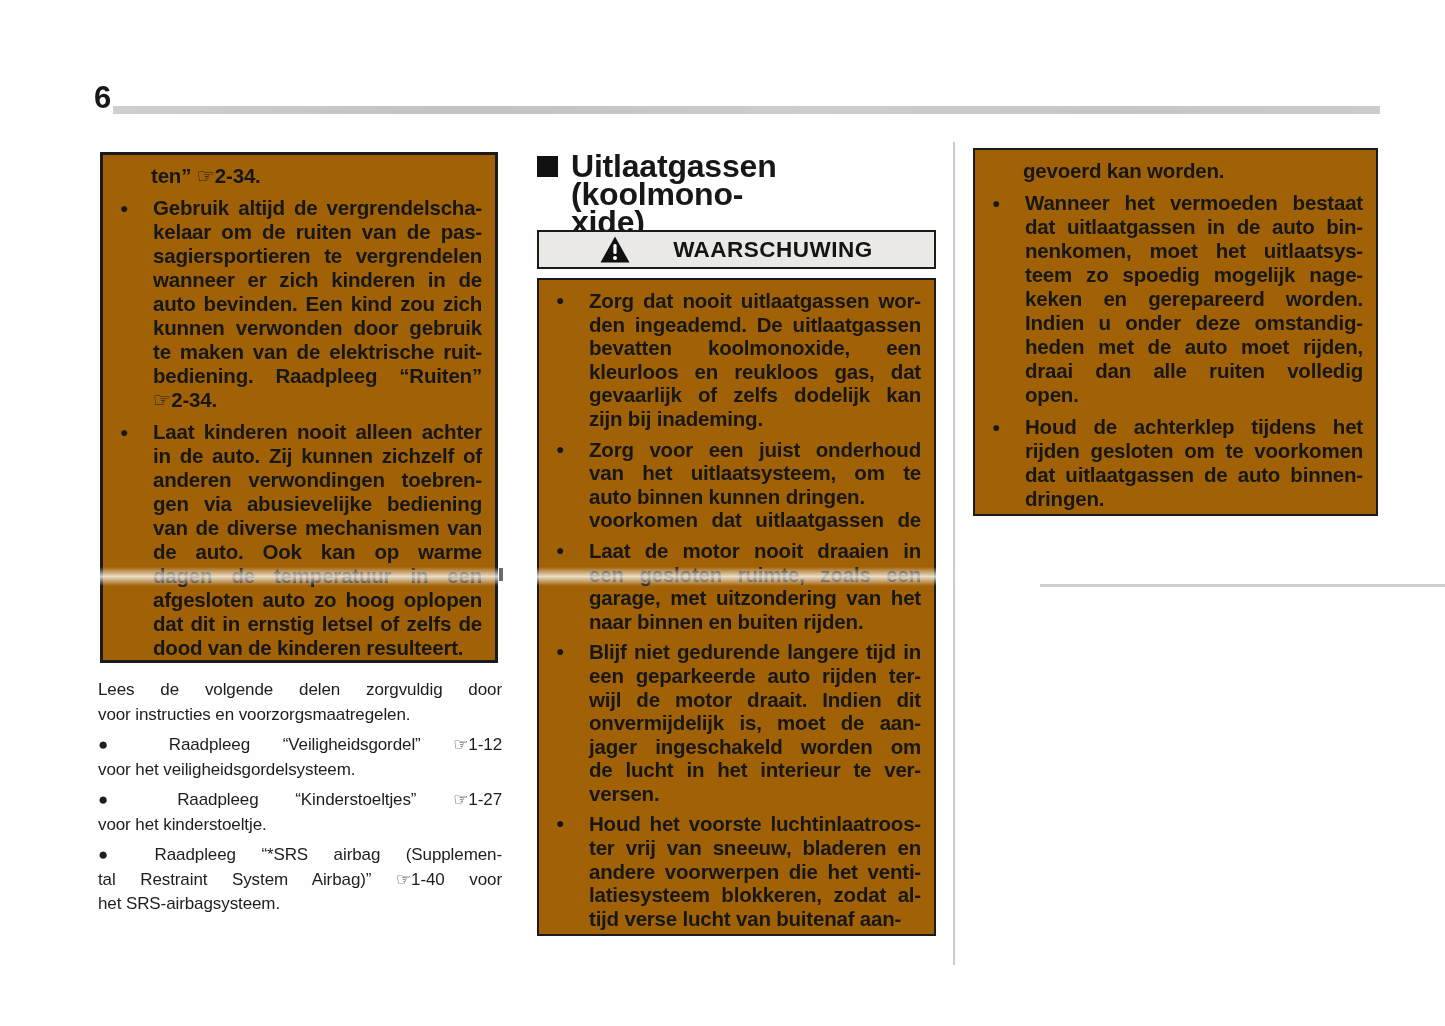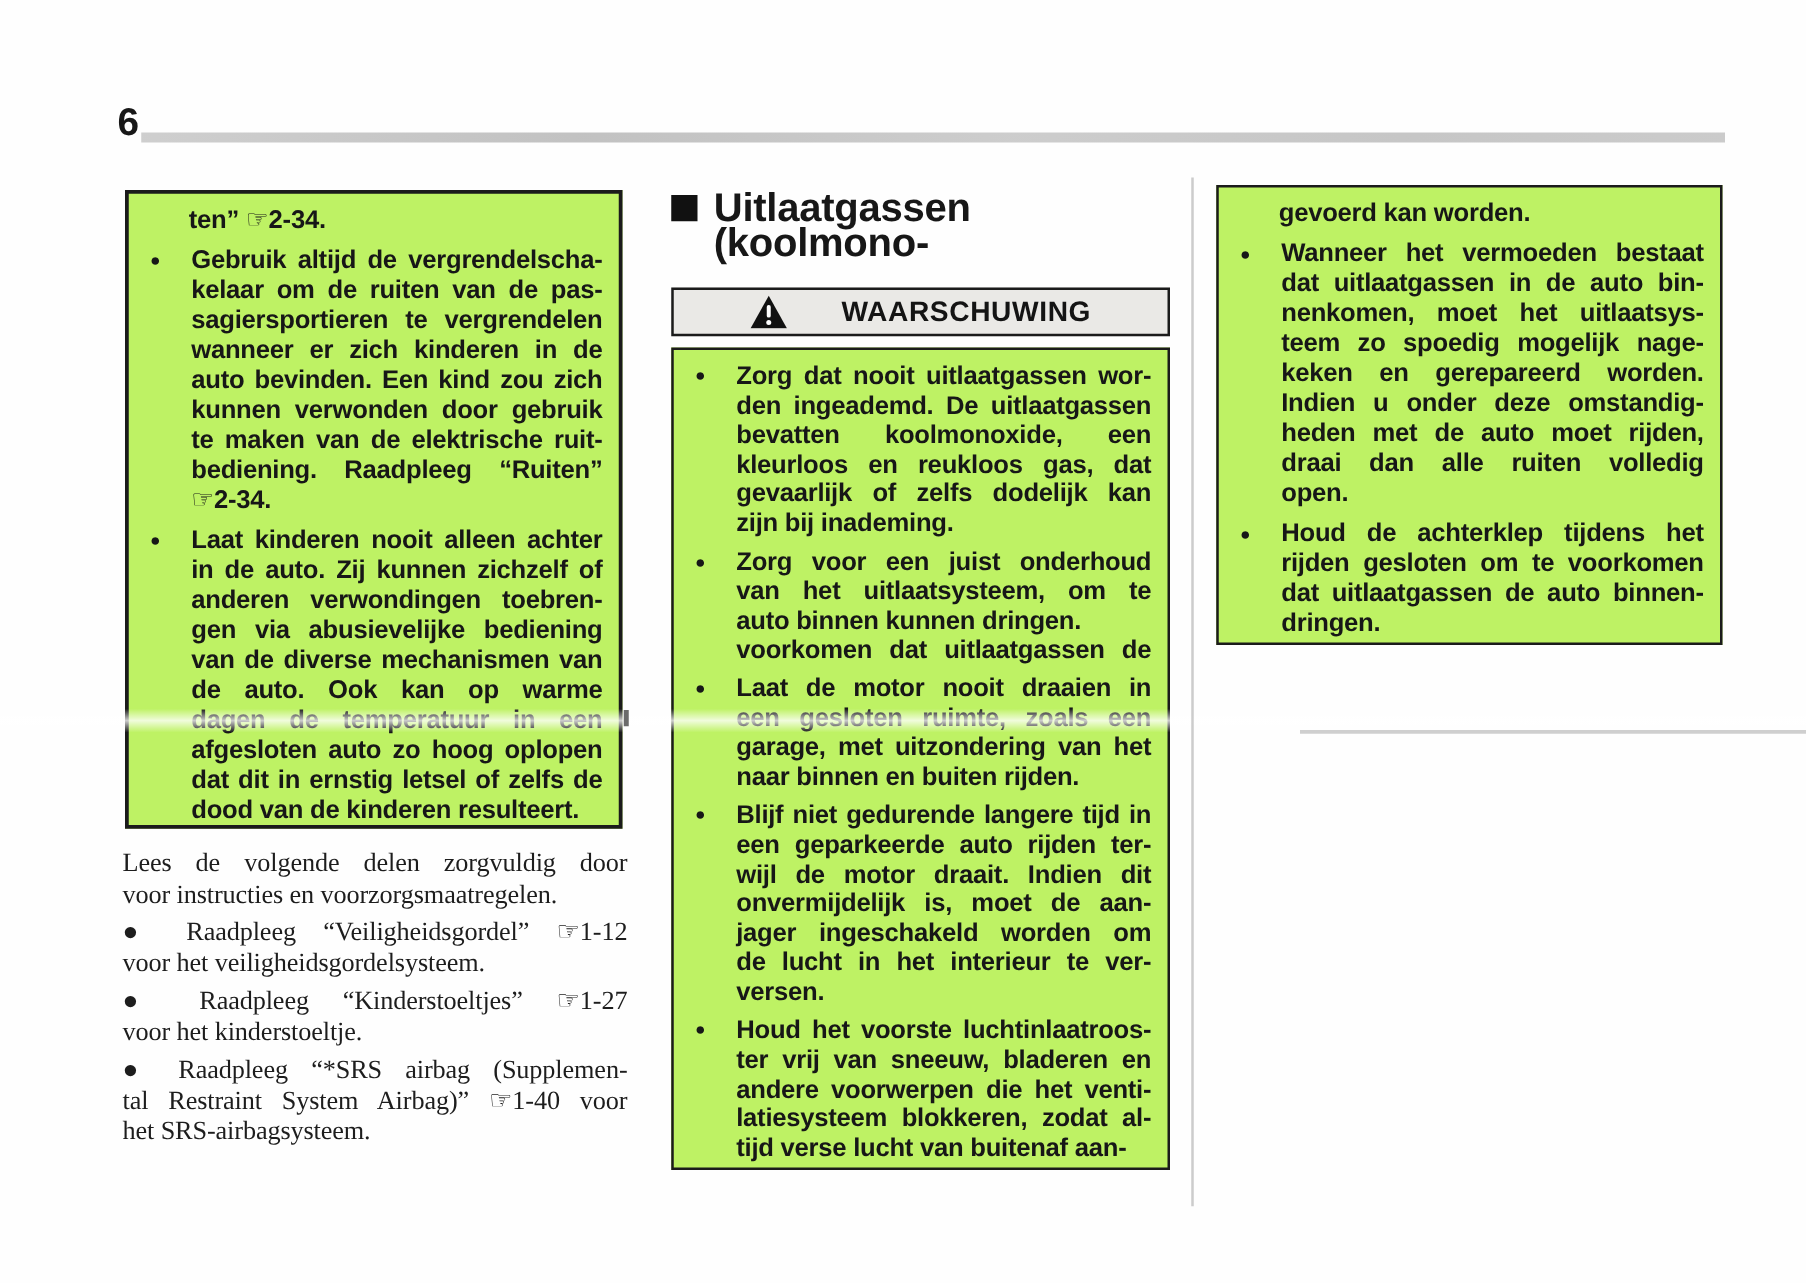--- a/index.html
+++ b/index.html
@@ -13,21 +13,21 @@
     font-size:31px;font-weight:700;line-height:1;
   }
   .top-rule{
     position:absolute;left:113px;top:106px;width:1267px;height:8px;
     background:linear-gradient(90deg,#c6c6c6,#b7b7b7 28%,#c4c4c4 55%,#bcbcbc 80%,#c2c2c2);
     opacity:.85;
   }
 
   
   .tbox{
-    position:absolute;background:#bef264;border:2.5px solid #1b1b1b;
+    position:absolute;background:#a16207;border:2.5px solid #1b1b1b;
     box-sizing:border-box;
   }
   #left-box{left:100px;top:152px;width:398px;height:511px;border-width:3px;padding:9px 13px 4px 15px;}
   #mid-warn-head{
     left:537px;top:230px;width:399px;height:39px;background:#eae9e6;
     display:flex;align-items:center;justify-content:center;gap:13px;
   }
   #mid-box{left:537px;top:278px;width:399px;height:658px;padding:9px 13px 4px 15px;}
   #right-box{left:973px;top:148px;width:405px;height:368px;padding:9px 13px 4px 15px;}
 
@@ -55,21 +55,21 @@
   #mid-heading .sq{flex:0 0 21px;width:21px;height:21px;background:#111;margin:4px 13px 0 0;}
   #mid-heading .tline{text-align:left;text-align-last:left;}
 
   
   .warn-label{font-weight:700;font-size:22.5px;letter-spacing:.5px;color:#141414;margin-left:30px;}
   .warn-icon{display:block;}
 
   
   #left-notes{
     position:absolute;left:98px;top:678px;width:404px;
-    font-size:21px;line-height:24.5px;font-weight:400;color:#1d1d1d;letter-spacing:-0.1px;font-family:Liberation Serif, serif;
+    font-size:17px;line-height:24.5px;font-weight:400;color:#1d1d1d;letter-spacing:-0.1px;
   }
   .note-para{margin-top:6px;}
   .note-para:first-child{margin-top:0;}
 
   
   .band{
     position:absolute;left:0;top:567px;width:1445px;height:19px;pointer-events:none;
     background:linear-gradient(180deg,rgba(255,255,255,0),rgba(255,255,255,.78) 50%,rgba(255,255,255,0));
   }
   .streak{position:absolute;left:1040px;top:584px;width:405px;height:3px;background:#cfcfcf;}
@@ -136,20 +136,21 @@
         <div class="tline">●   Raadpleeg “*SRS airbag (Supplemen-</div>
         <div class="tline">tal Restraint System Airbag)” ☞1-40 voor</div>
         <div class="tline tline-last">het SRS-airbagsysteem.</div>
       </div>
   </div>
 
   <div id="mid-heading">
     <span class="sq"></span>
     <div class="heading-text">
         <div class="tline">Uitlaatgassen (koolmono-</div>
+        <div class="tline tline-last">xide)</div>
       </div>
   </div>
 
   <div class="tbox" id="mid-warn-head">
     <svg class="warn-icon" width="30" height="27" viewBox="0 0 30 27">
       <polygon points="15,0.5 29.5,26.5 0.5,26.5" fill="#111"></polygon>
       <rect x="13.4" y="8" width="3.2" height="10" rx="1.5" fill="#fff"></rect>
       <circle cx="15" cy="22" r="2" fill="#fff"></circle>
     </svg>
     <span class="warn-label">WAARSCHUWING</span>

